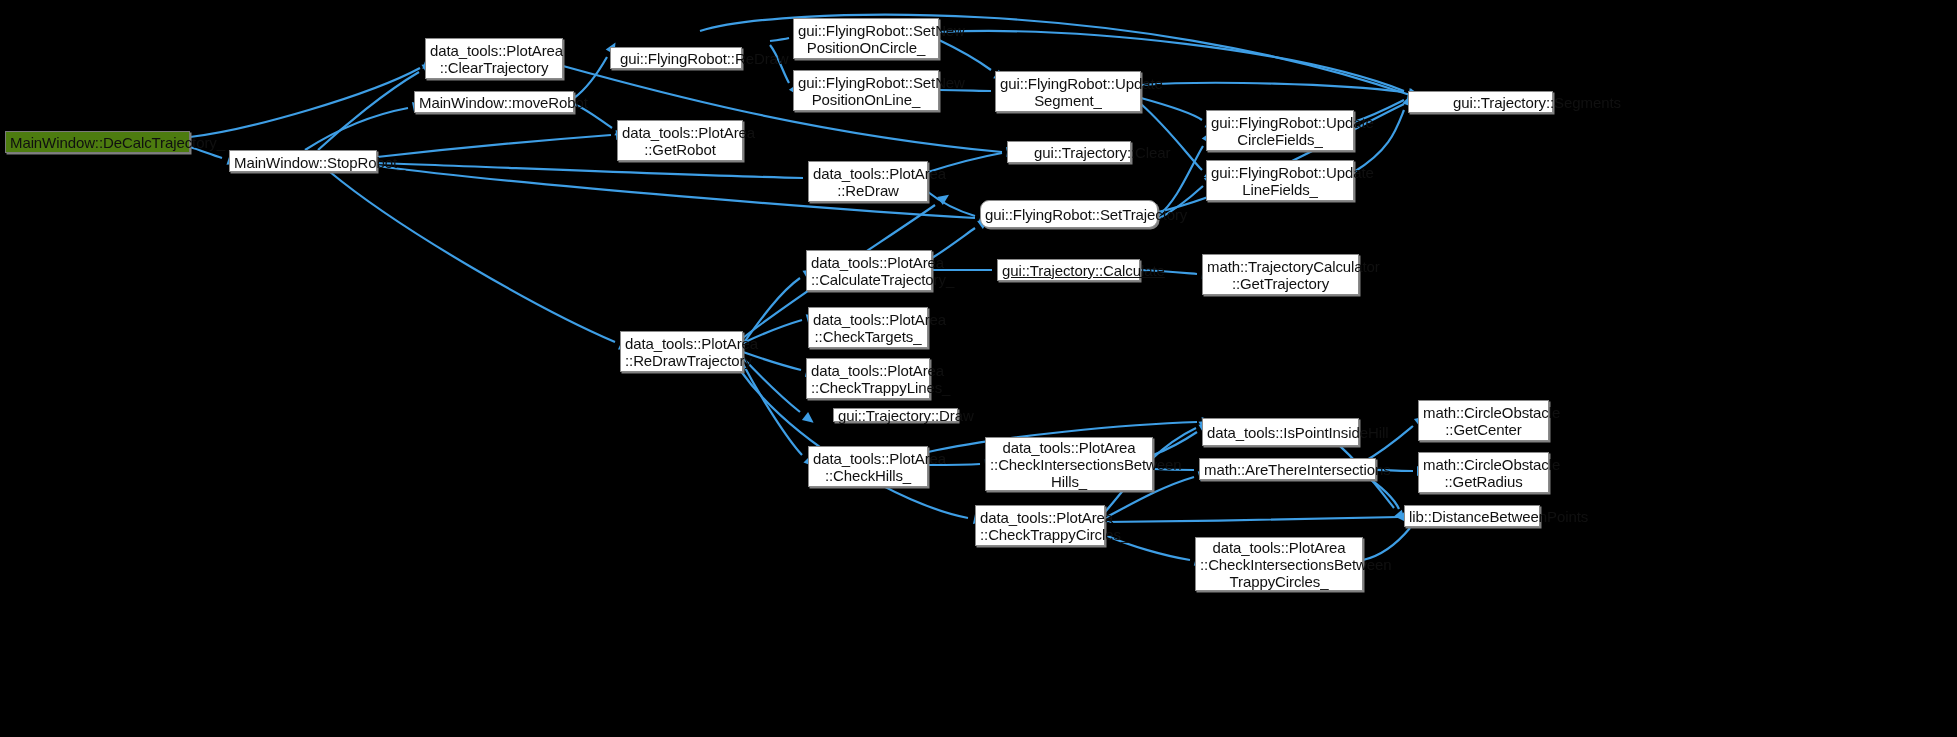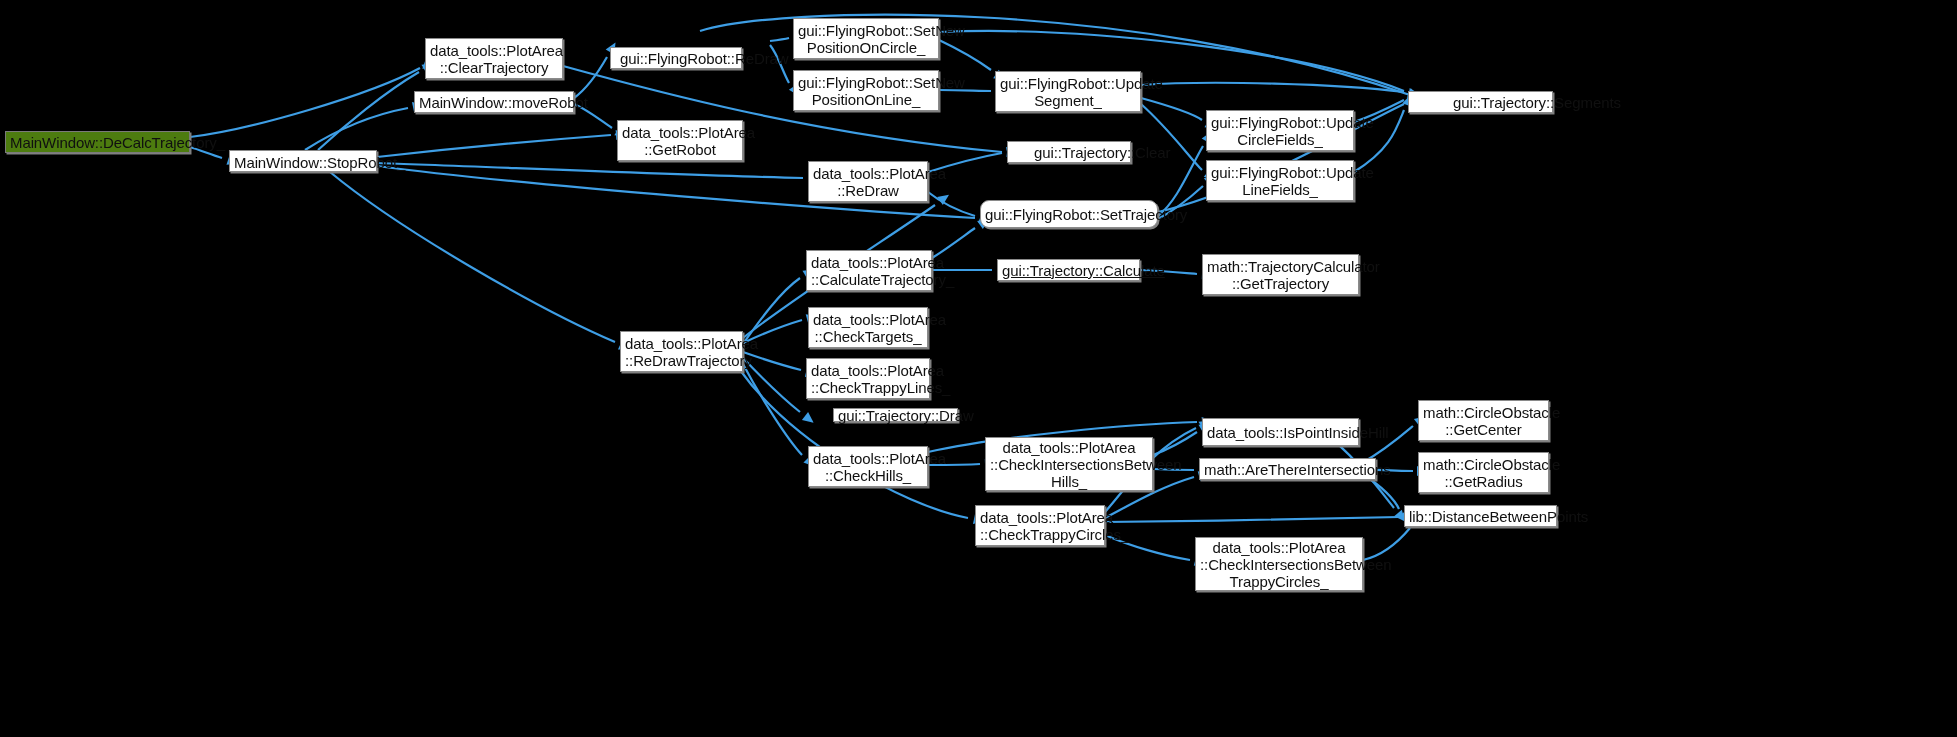--- a/index.html
+++ b/index.html
@@ -203,20 +203,20 @@
 ::CheckHills_</span></div>
       <div class="node-box" style="left: 985px; top: 437px; width: 168px; height: 54px;"><span class="node-label">data_tools::PlotArea
 ::CheckIntersectionsBetween
 Hills_</span></div>
       <div class="node-box" style="left: 1202px; top: 418px; width: 157px; height: 28px;"><span class="node-label">data_tools::IsPointInsideHill</span></div>
       <div class="node-box" style="left: 1199px; top: 458px; width: 177px; height: 22px;"><span class="node-label">math::AreThereIntersections</span></div>
       <div class="node-box" style="left: 1418px; top: 400px; width: 131px; height: 41px;"><span class="node-label">math::CircleObstacle
 ::GetCenter</span></div>
       <div class="node-box" style="left: 1418px; top: 452px; width: 131px; height: 41px;"><span class="node-label">math::CircleObstacle
 ::GetRadius</span></div>
-      <div class="node-box" style="left: 1404px; top: 505px; width: 153px; height: 22px; text-align: right;"><span class="node-label">lib::DistanceBetweenPoints</span></div>
+      <div class="node-box" style="left: 1404px; top: 505px; width: 136px; height: 22px; text-align: right;"><span class="node-label">lib::DistanceBetweenPoints</span></div>
       <div class="node-box" style="left: 975px; top: 505px; width: 130px; height: 41px;"><span class="node-label">data_tools::PlotArea
 ::CheckTrappyCircles_</span></div>
       <div class="node-box" style="left: 1195px; top: 537px; width: 168px; height: 54px;"><span class="node-label">data_tools::PlotArea
 ::CheckIntersectionsBetween
 TrappyCircles_</span></div>
     </div>
 </div>
 
 </body></html>

